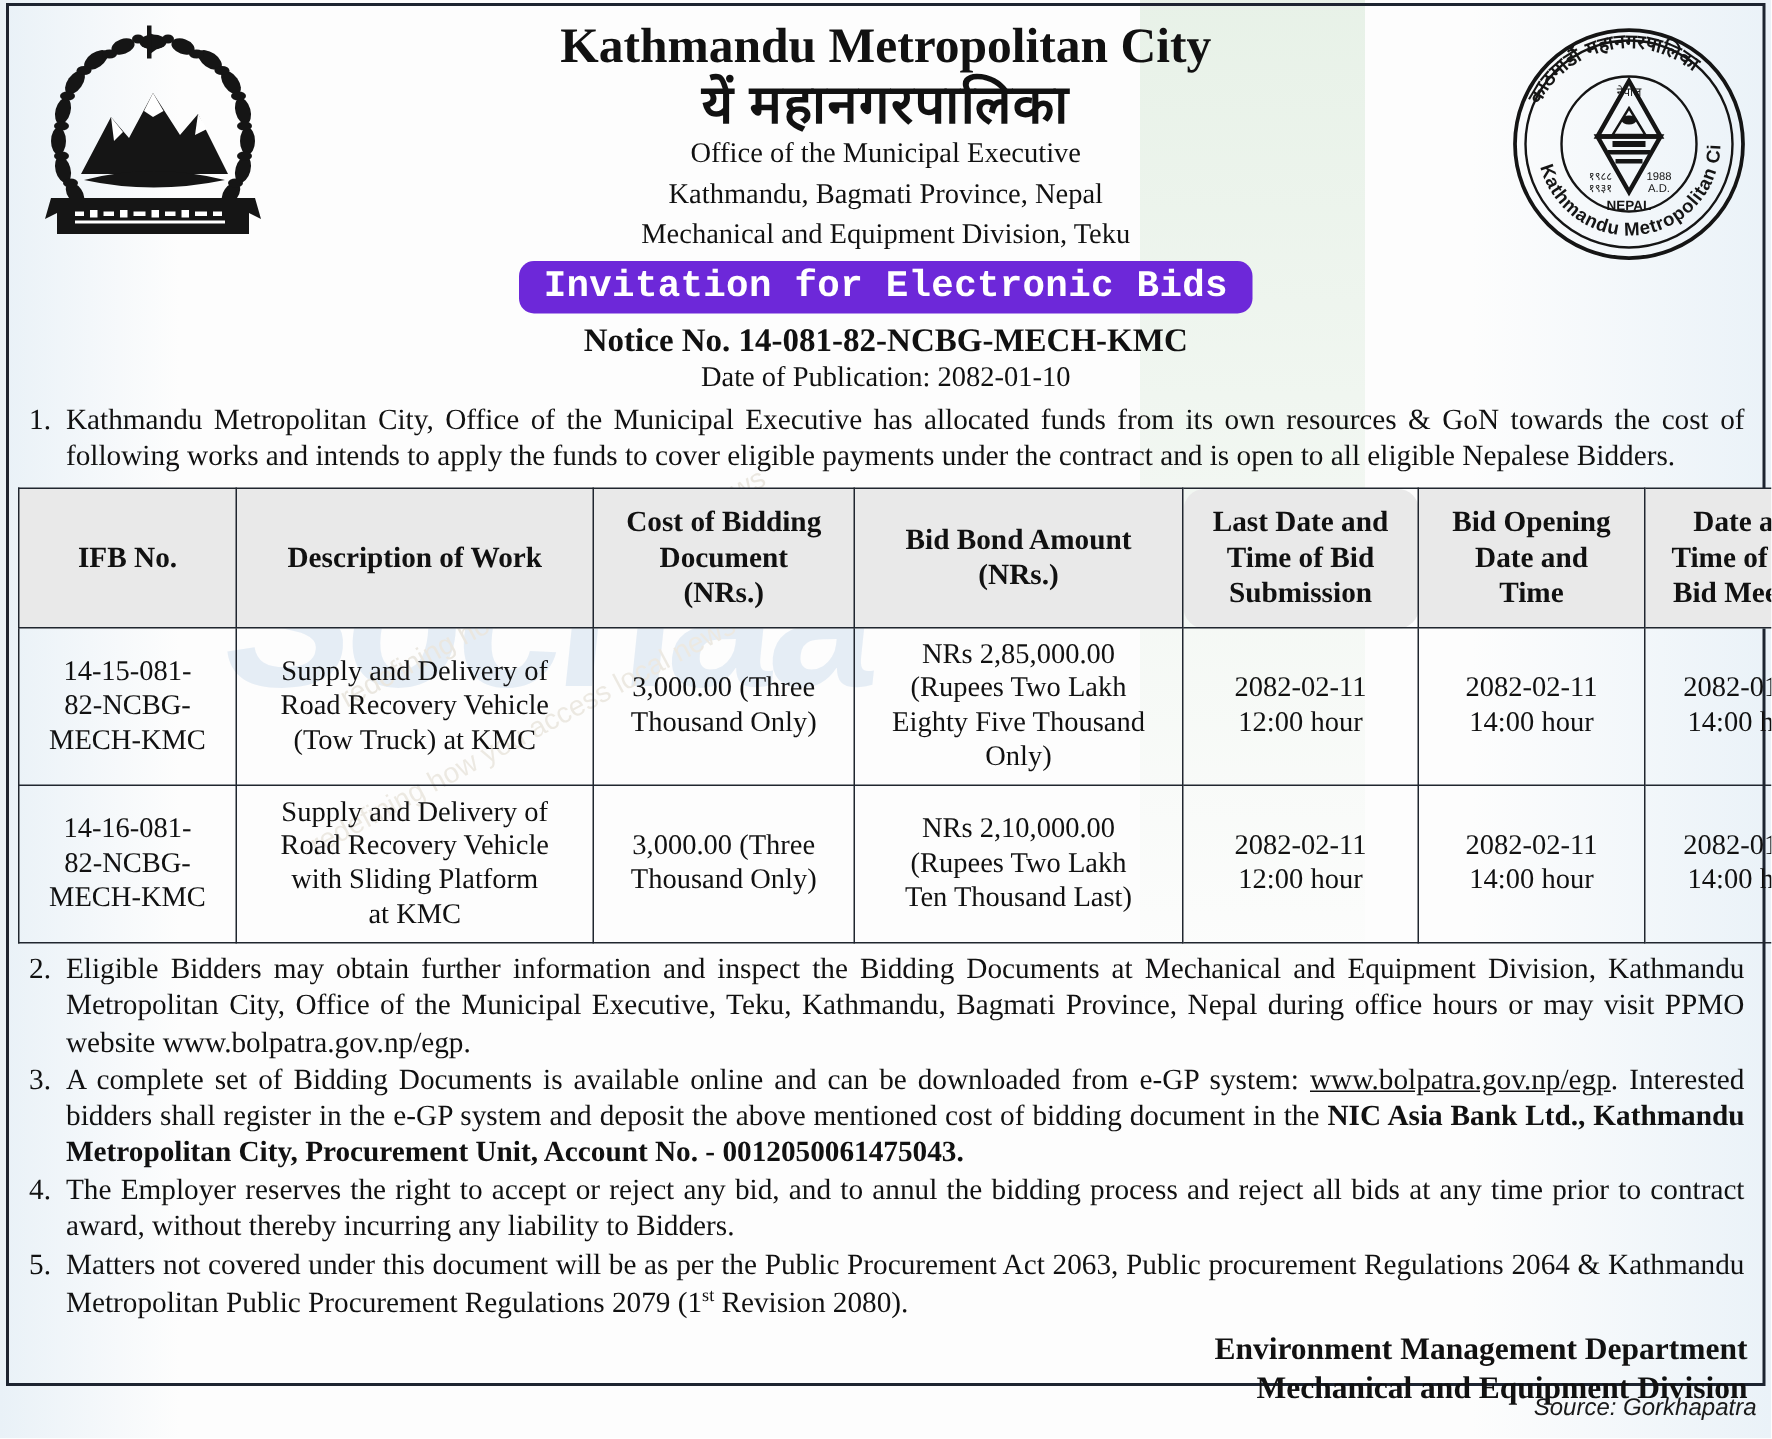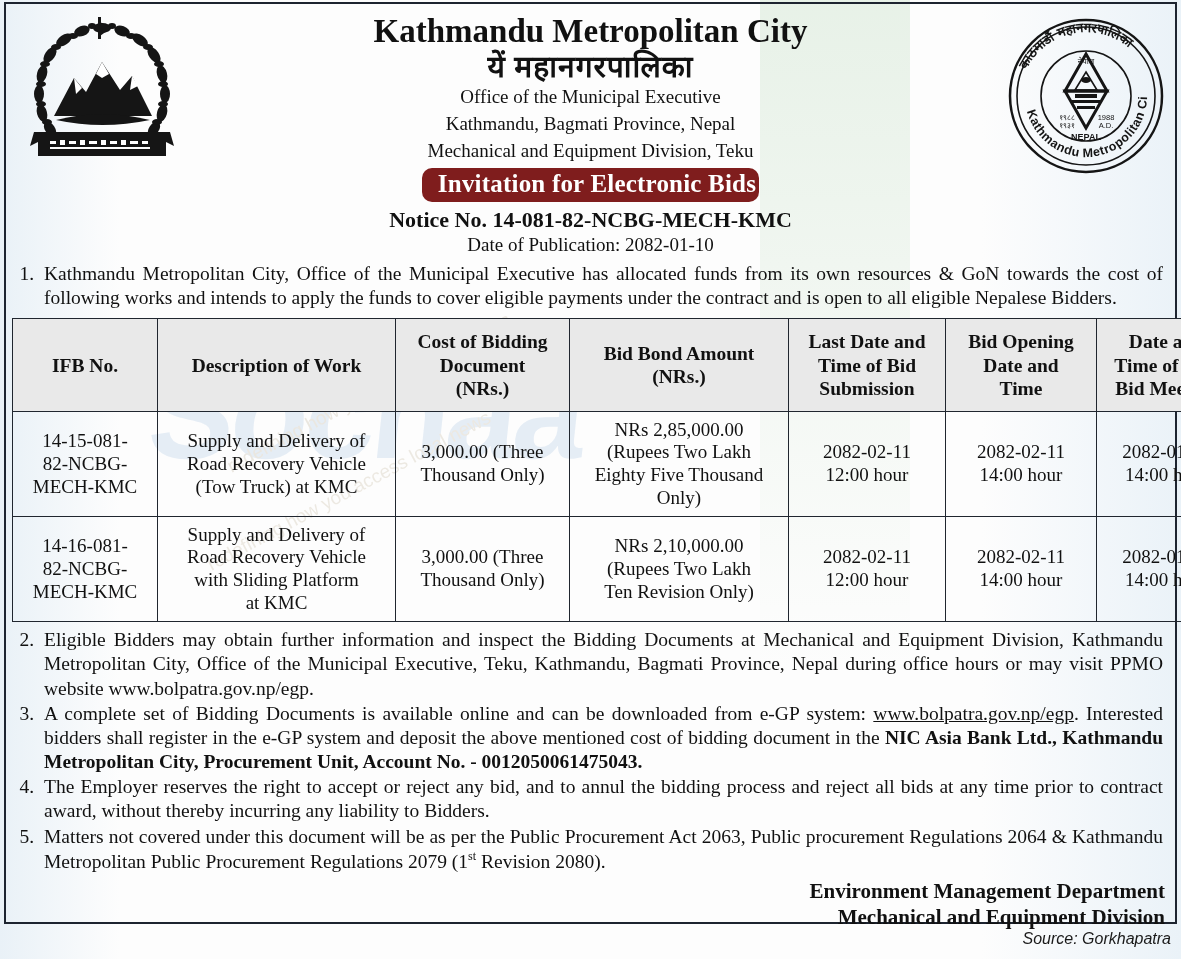--- a/index.html
+++ b/index.html
@@ -116,21 +116,21 @@
     text-align: center;
   }
   .org-title {
     font-size: 33px;
     font-weight: bold;
     line-height: 1.08;
     letter-spacing: 0px;
     margin-top: 4px;
   }
   .org-title-np {
-    font-size: 30px;
+    font-size: 36px;
     font-weight: bold;
     line-height: 1.0;
     margin-top: 2px;
     letter-spacing: 1px;
   }
   .org-line {
     font-size: 19px;
     font-weight: normal;
     line-height: 1.32;
     margin-top: 2px;
@@ -138,27 +138,28 @@
   .org-line.thin {
     font-weight: normal;
     font-size: 19px;
   }
   .ribbon-wrap {
     text-align: center;
     margin-top: 5px;
   }
   .ribbon {
     display: inline-block;
-    background: #7f1d1d;
+    background: #6d28d9;
     color: #ffffff;
     font-size: 25px;
     font-weight: bold;
-    padding: 2px 3px 4px 16px;
+    padding: 2px 16px 4px 16px;
     border-radius: 10px;
     letter-spacing: 0.2px;
+    font-family: Liberation Mono, monospace;
   }
   .notice-no {
     text-align: center;
     font-size: 22px;
     font-weight: bold;
     margin-top: 5px;
   }
   .pub-date {
     text-align: center;
     font-size: 19px;
@@ -219,21 +220,21 @@
     height: 86px;
   }
   table.bid td {
     height: 98px;
     font-weight: normal;
   }
   .col-ifb      { width: 136px; margin-top: 11px; }
   .col-desc     { width: 229px; }
   .col-cost     { width: 165px; margin-top: 48px; }
   .col-bond     { width: 210px; }
-  .col-last     { width: 148px; }
+  .col-last     { width: 148px; border-radius: 14px; }
   .col-open     { width: 142px; }
   .col-pre      { width: 131px; }
 
   
   .signature {
     position: relative;
     z-index: 3;
     text-align: right;
     margin: 6px 10px 0 0;
     font-size: 21px;
@@ -488,21 +489,21 @@
             <div>with Sliding Platform</div>
             <div>at KMC</div>
           </td>
           <td>
             <div>3,000.00 (Three</div>
             <div>Thousand Only)</div>
           </td>
           <td>
             <div>NRs 2,10,000.00</div>
             <div>(Rupees Two Lakh</div>
-            <div>Ten Revision Only)</div>
+            <div>Ten Thousand Last)</div>
           </td>
           <td>
             <div>2082-02-11</div>
             <div>12:00 hour</div>
           </td>
           <td>
             <div>2082-02-11</div>
             <div>14:00 hour</div>
           </td>
           <td>

